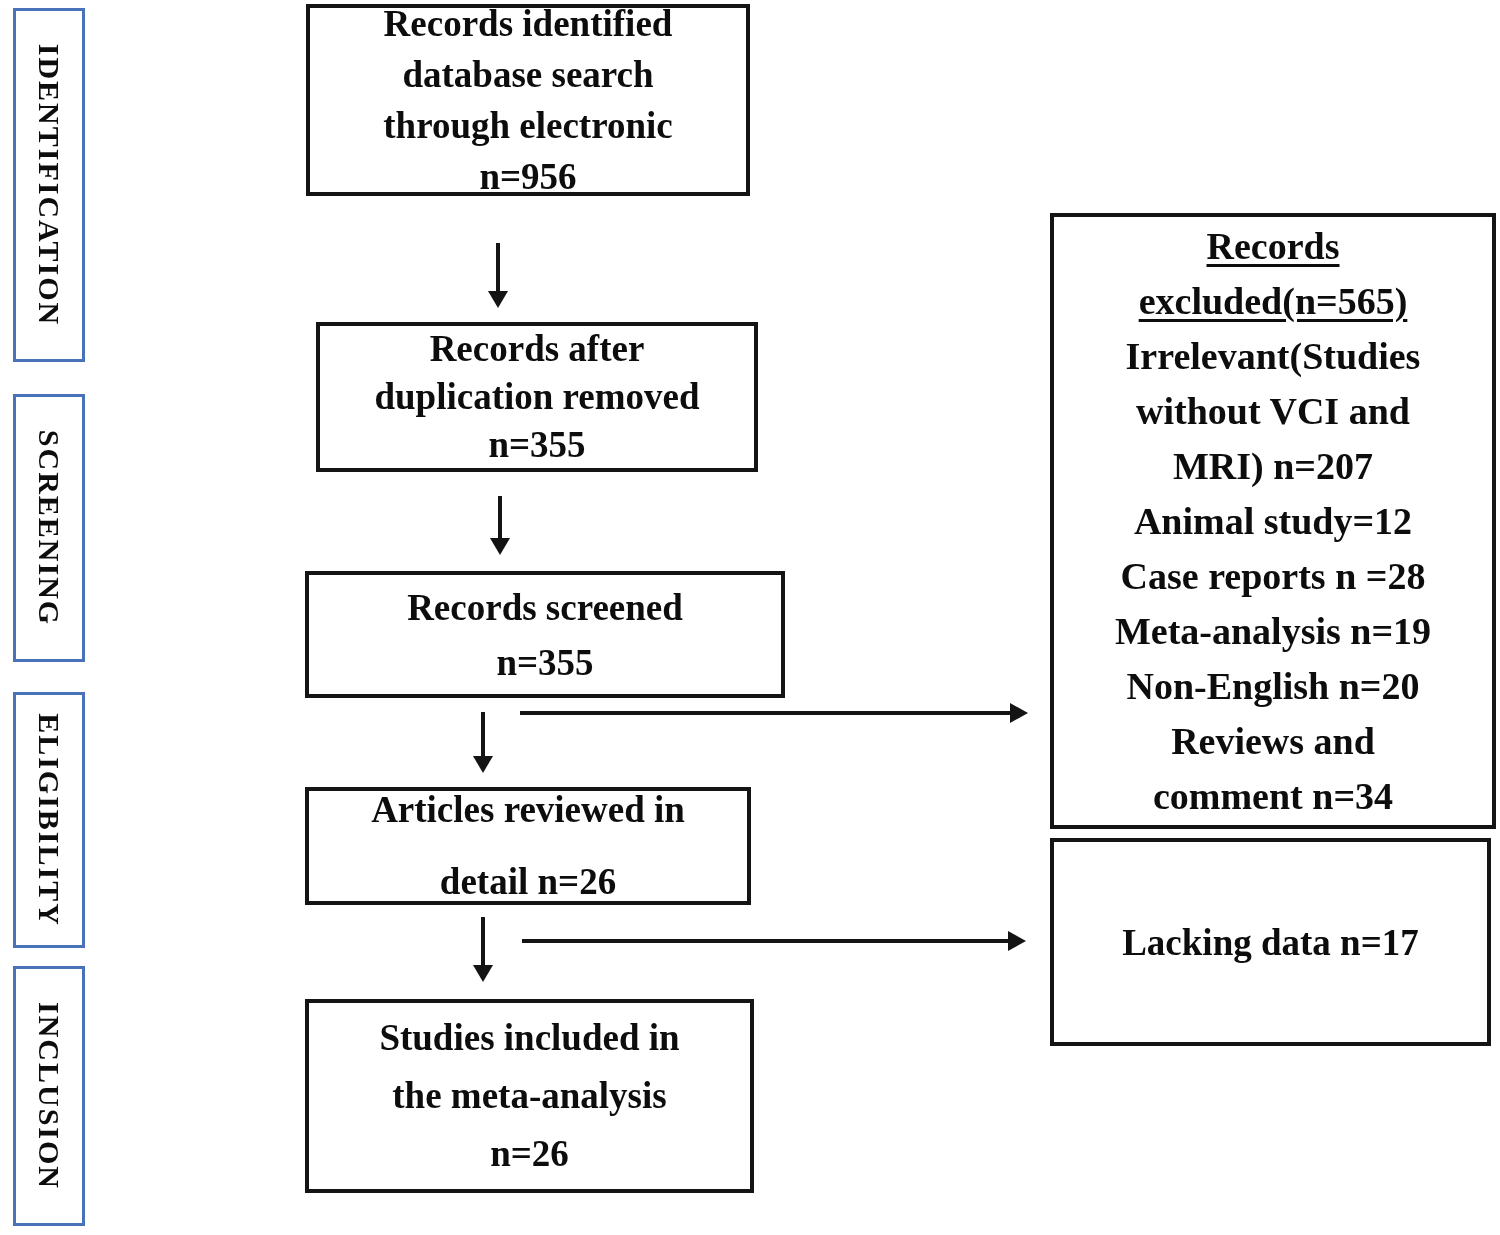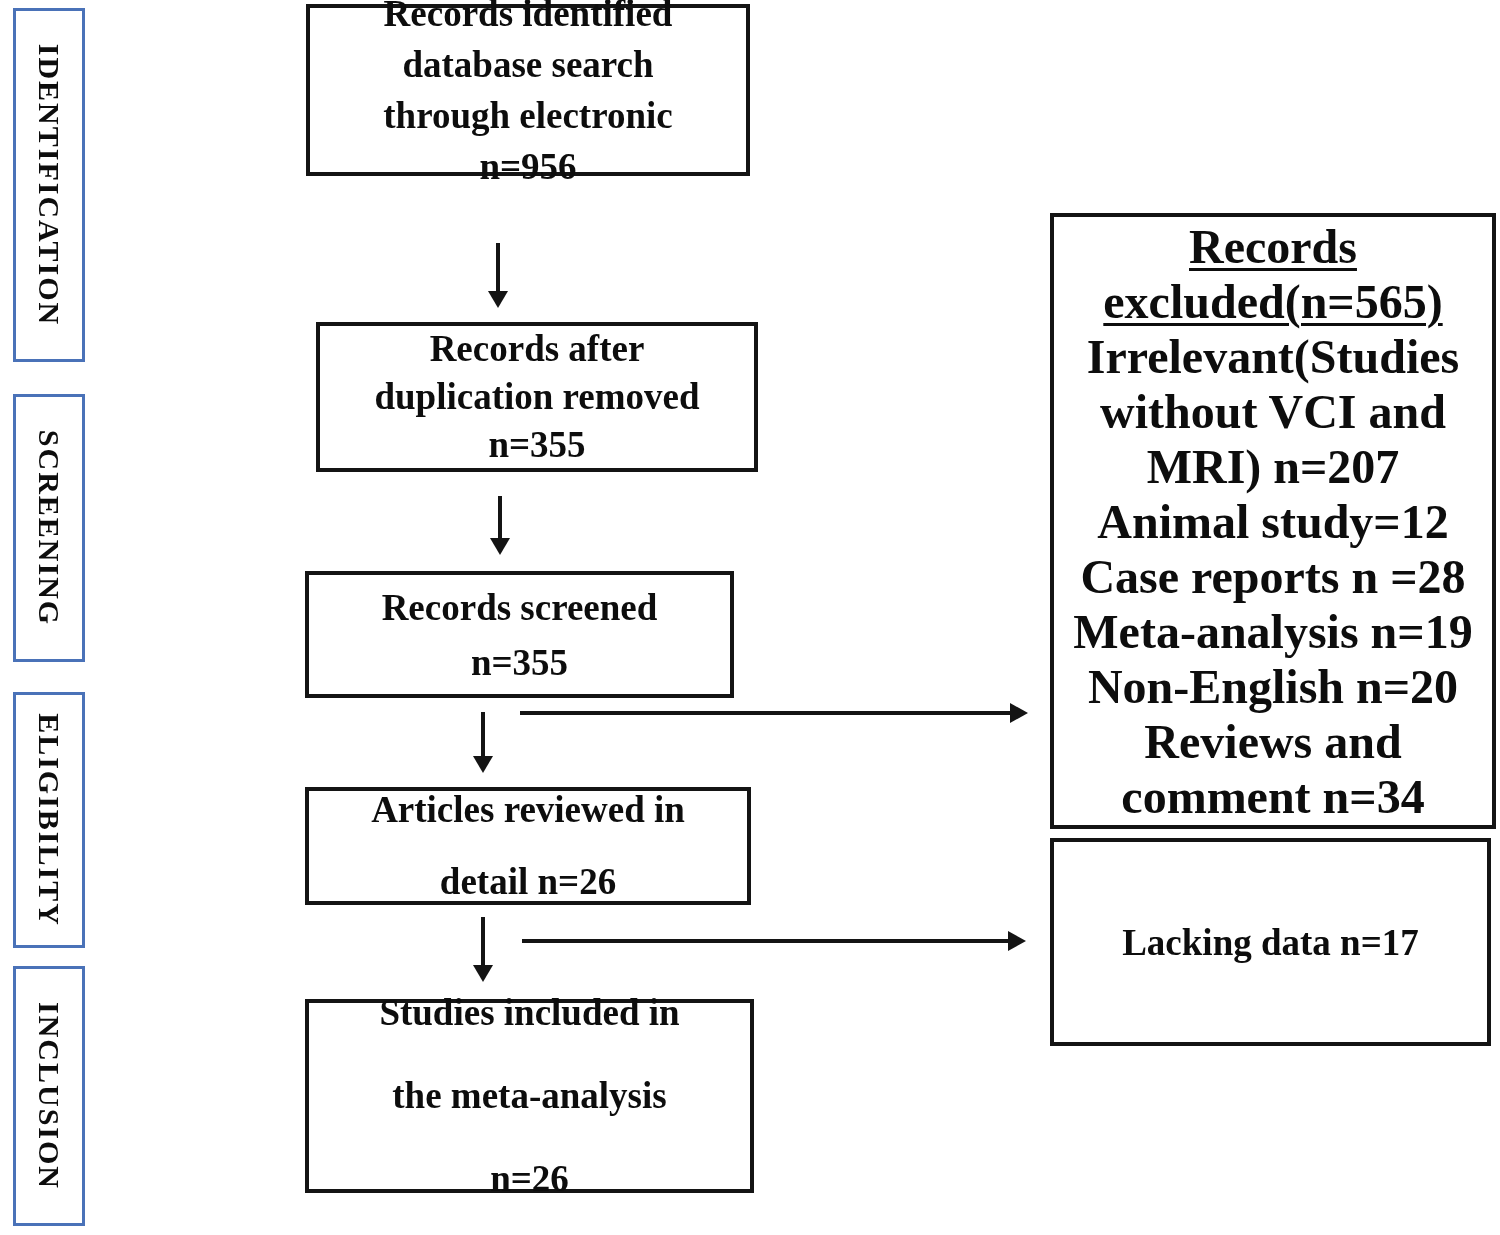--- a/index.html
+++ b/index.html
@@ -39,21 +39,21 @@
     font-weight:bold;
     color:#0d0d0d;
   }
   .fbox .ln{display:block;}
   .main-box{font-size:37px;}
   .b1 .ln{line-height:51px;}
   .b2 .ln{line-height:48px;}
   .b3 .ln{line-height:55px;}
   .b4 .ln{line-height:52px;}
   .b5 .ln{line-height:58px;}
-  .r1{font-size:48px;}
+  .r1{font-size:38px;}
   .r1 .ln{line-height:55px;}
   .r2{font-size:37px;}
   .underline{
     text-decoration:underline;
     text-decoration-thickness:3px;
     text-underline-offset:5px;
   }
   
   .shaft-v{position:absolute;width:4px;background:#141414;}
   .shaft-h{position:absolute;height:4px;background:#141414;}
@@ -81,44 +81,44 @@
   <div class="stage" style="top:394px;height:268px;">
     <span>SCREENING</span>
   </div>
   <div class="stage" style="top:692px;height:256px;">
     <span>ELIGIBILITY</span>
   </div>
   <div class="stage" style="top:966px;height:260px;">
     <span>INCLUSION</span>
   </div>
 
-  <div class="fbox main-box b1" style="left:306px;top:4px;width:444px;height:172px;">
+  <div class="fbox main-box b1" style="left:306px;top:4px;width:444px;height:192px;">
     <span class="ln">Records identified</span>
     <span class="ln">database search</span>
     <span class="ln">through electronic</span>
     <span class="ln">n=956</span>
   </div>
 
   <div class="fbox main-box b2" style="left:306px;top:322px;width:442px;height:150px;margin-left:10px;">
     <span class="ln">Records after</span>
     <span class="ln">duplication removed</span>
     <span class="ln">n=355</span>
   </div>
 
-  <div class="fbox main-box b3" style="left:305px;top:571px;width:429px;height:127px;">
+  <div class="fbox main-box b3" style="left:305px;top:571px;width:480px;height:127px;">
     <span class="ln">Records screened</span>
     <span class="ln">n=355</span>
   </div>
 
   <div class="fbox main-box b4" style="left:305px;top:787px;width:446px;height:118px;gap:20px;">
     <span class="ln">Articles reviewed in</span>
     <span class="ln">detail n=26</span>
   </div>
 
-  <div class="fbox main-box b5" style="left:305px;top:999px;width:449px;height:194px;gap:25px;">
+  <div class="fbox main-box b5" style="left:305px;top:999px;width:449px;height:194px;">
     <span class="ln">Studies included in</span>
     <span class="ln">the meta-analysis</span>
     <span class="ln">n=26</span>
   </div>
 
   <div class="fbox r1" style="left:1050px;top:213px;width:446px;height:616px;">
     <span class="ln underline">Records</span>
     <span class="ln underline">excluded(n=565)</span>
     <span class="ln">Irrelevant(Studies</span>
     <span class="ln">without VCI and</span>

